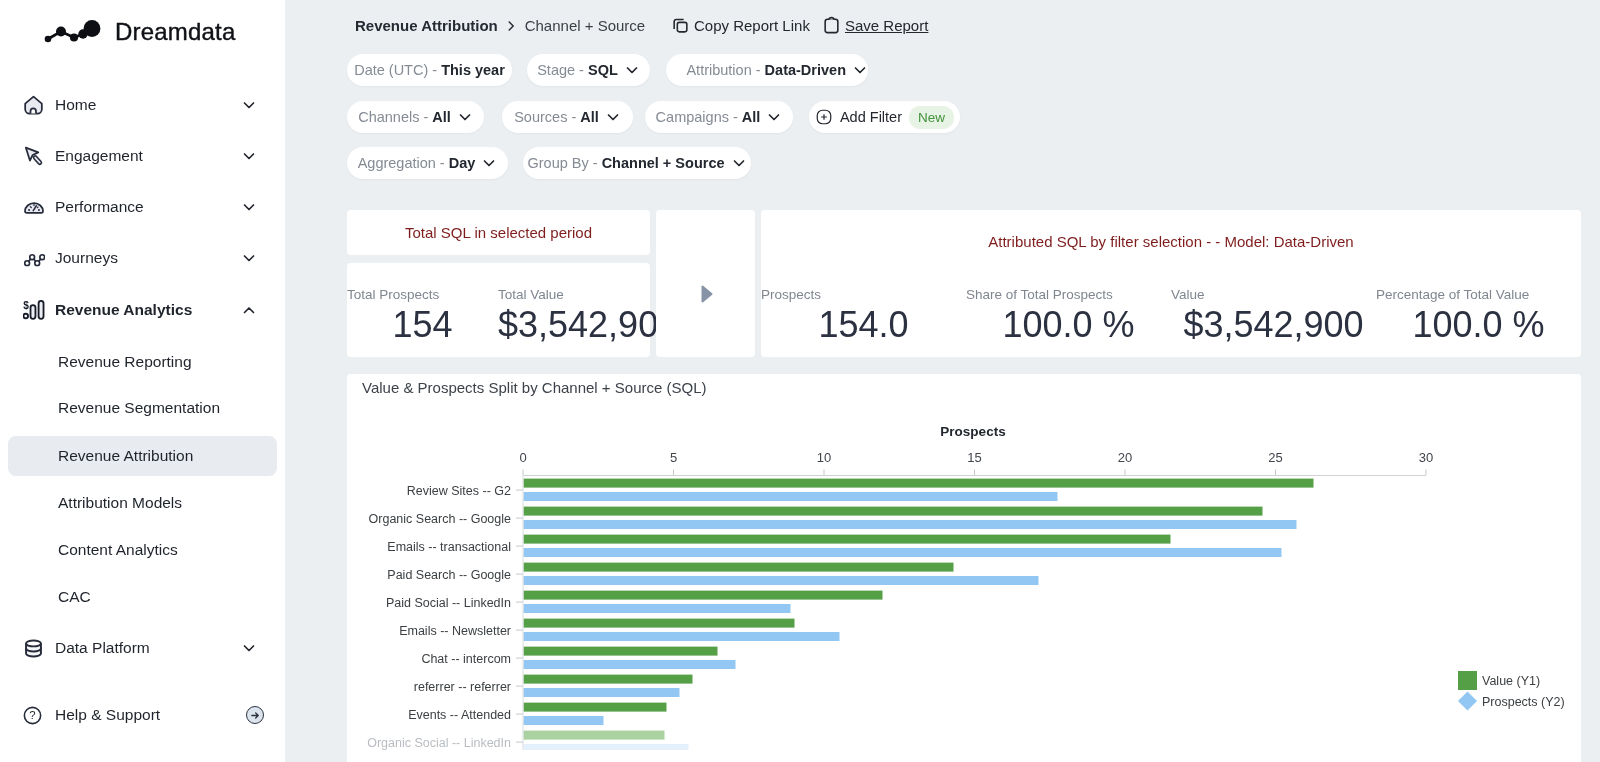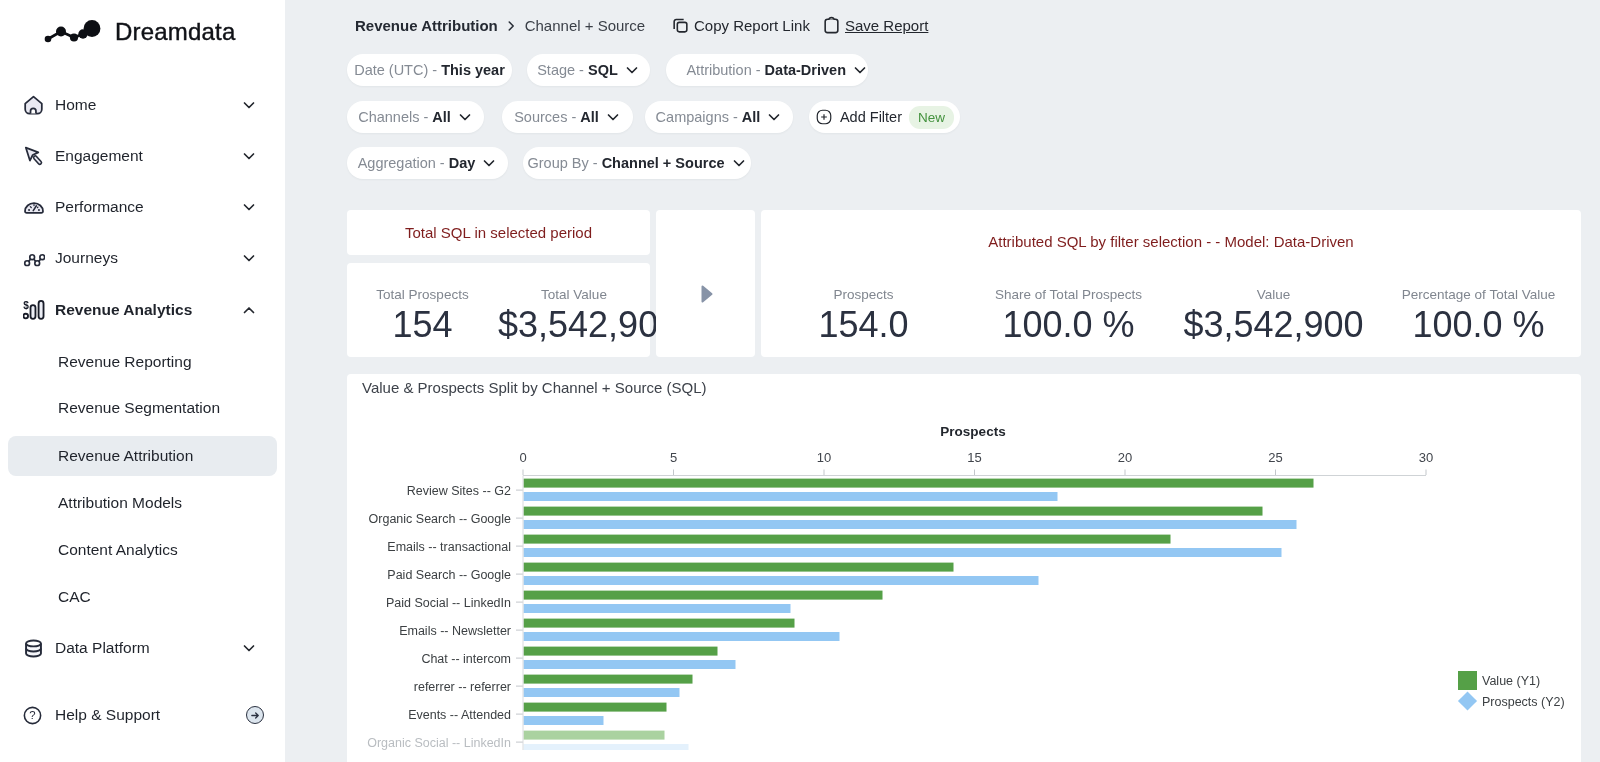--- a/index.html
+++ b/index.html
@@ -13,21 +13,21 @@
 .navItem .chev { position:absolute; left:241px; width:16px; height:16px; }
 .subItem { position:absolute; left:58px; font-size:15.5px; color:#1f232b; }
 .active-pill { position:absolute; left:8px; top:436px; width:269px; height:40px; background:#e8ecf0; border-radius:8px; }
 .main { position:absolute; left:285px; top:0; width:1315px; height:762px; }
 .crumbBold { font-weight:bold; color:#252a33; font-size:15px; }
 .crumbReg { color:#3a3f47; font-size:15px; }
 .actionBtn { display:inline-flex; align-items:center; font-size:15px; color:#23272e; }
 .pill { position:absolute; height:32px; background:#fff; border-radius:16px; display:flex; align-items:center; justify-content:center; font-size:14.5px; color:#858b94; box-shadow:0 1px 2px rgba(40,50,60,0.05); }
 .pill b { color:#23272f; font-weight:bold; }
 .card { position:absolute; background:#fff; border-radius:4px; }
-.statLbl { font-size:13.5px; color:#80868f; text-align:center; }
+.statLbl { font-size:13.5px; color:#80868f; text-align:left; }
 .statVal { font-size:36px; color:#2b3140; text-align:center; margin-top:2px; }
 .hdrTxt { font-size:15px; color:#7f1d1d; text-align:center; }
 </style>
 </head>
 <body>
 <div class="main">
 
   <div style="position:absolute; left:70px; top:17px; width:1253px; height:22px;">
     <span class="crumbBold">Revenue Attribution</span>
     <svg width="14" height="14" viewBox="0 0 16 16" style="vertical-align:-2px; margin:0 2px;">

